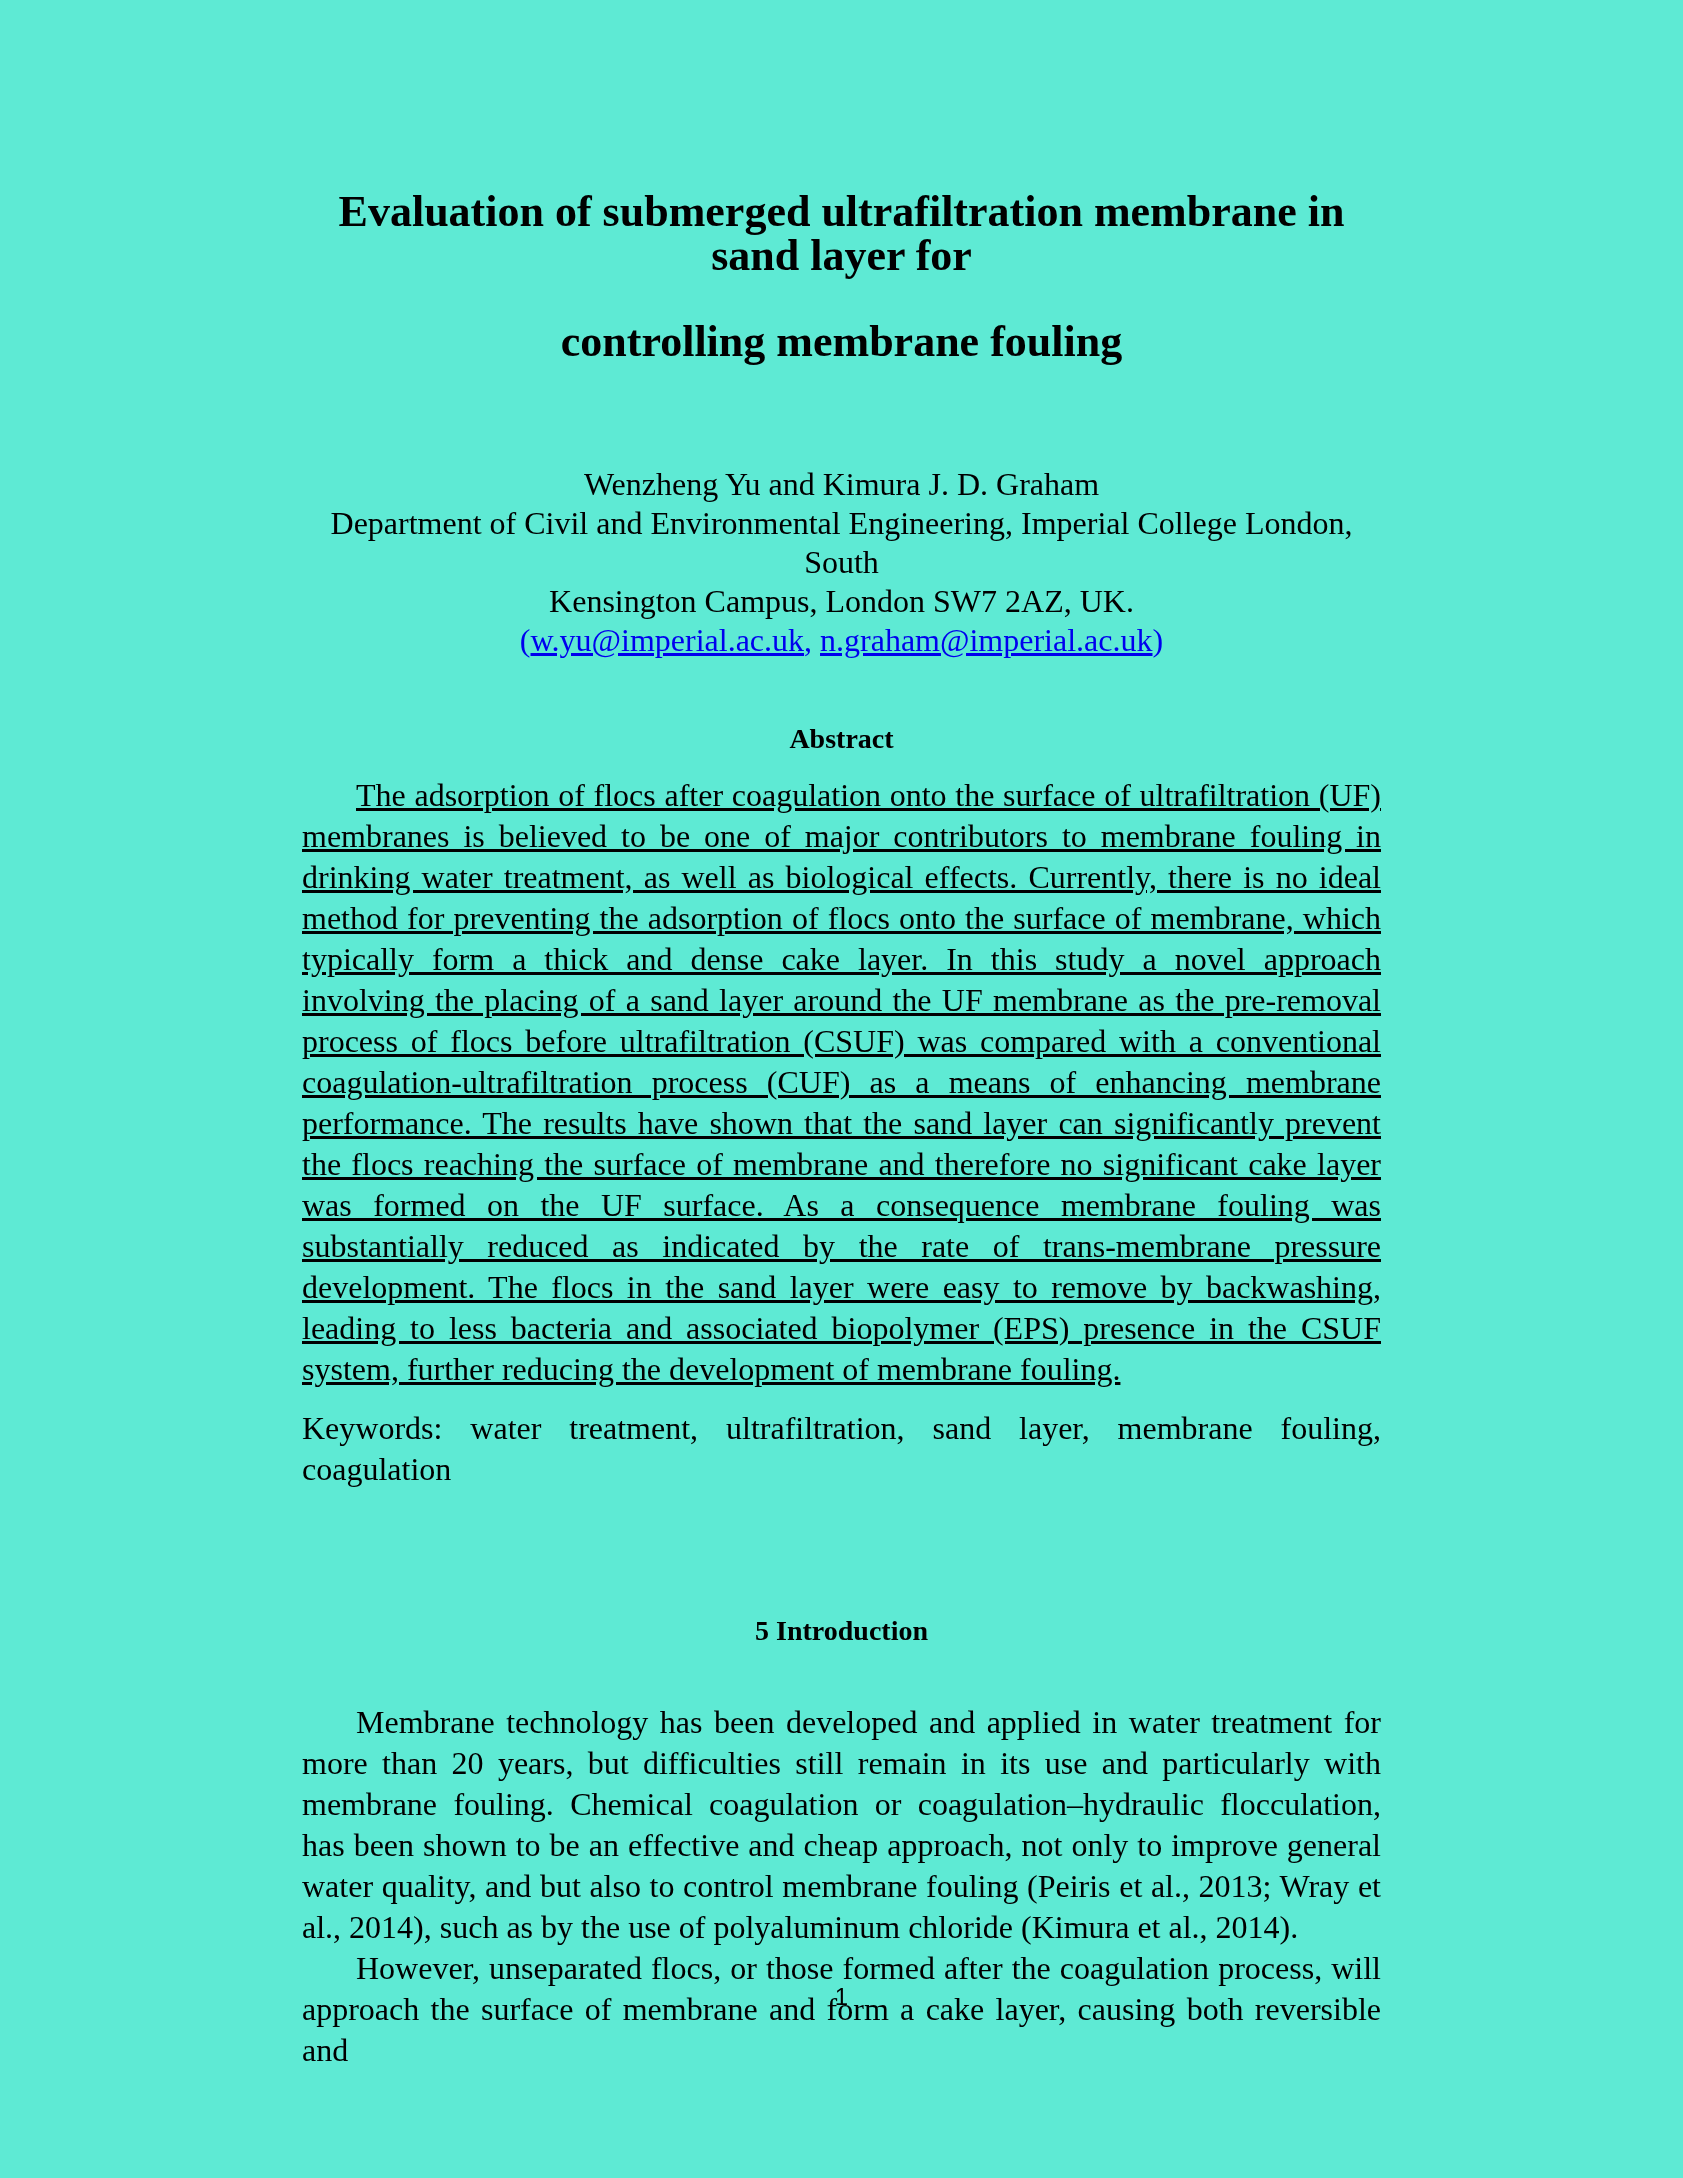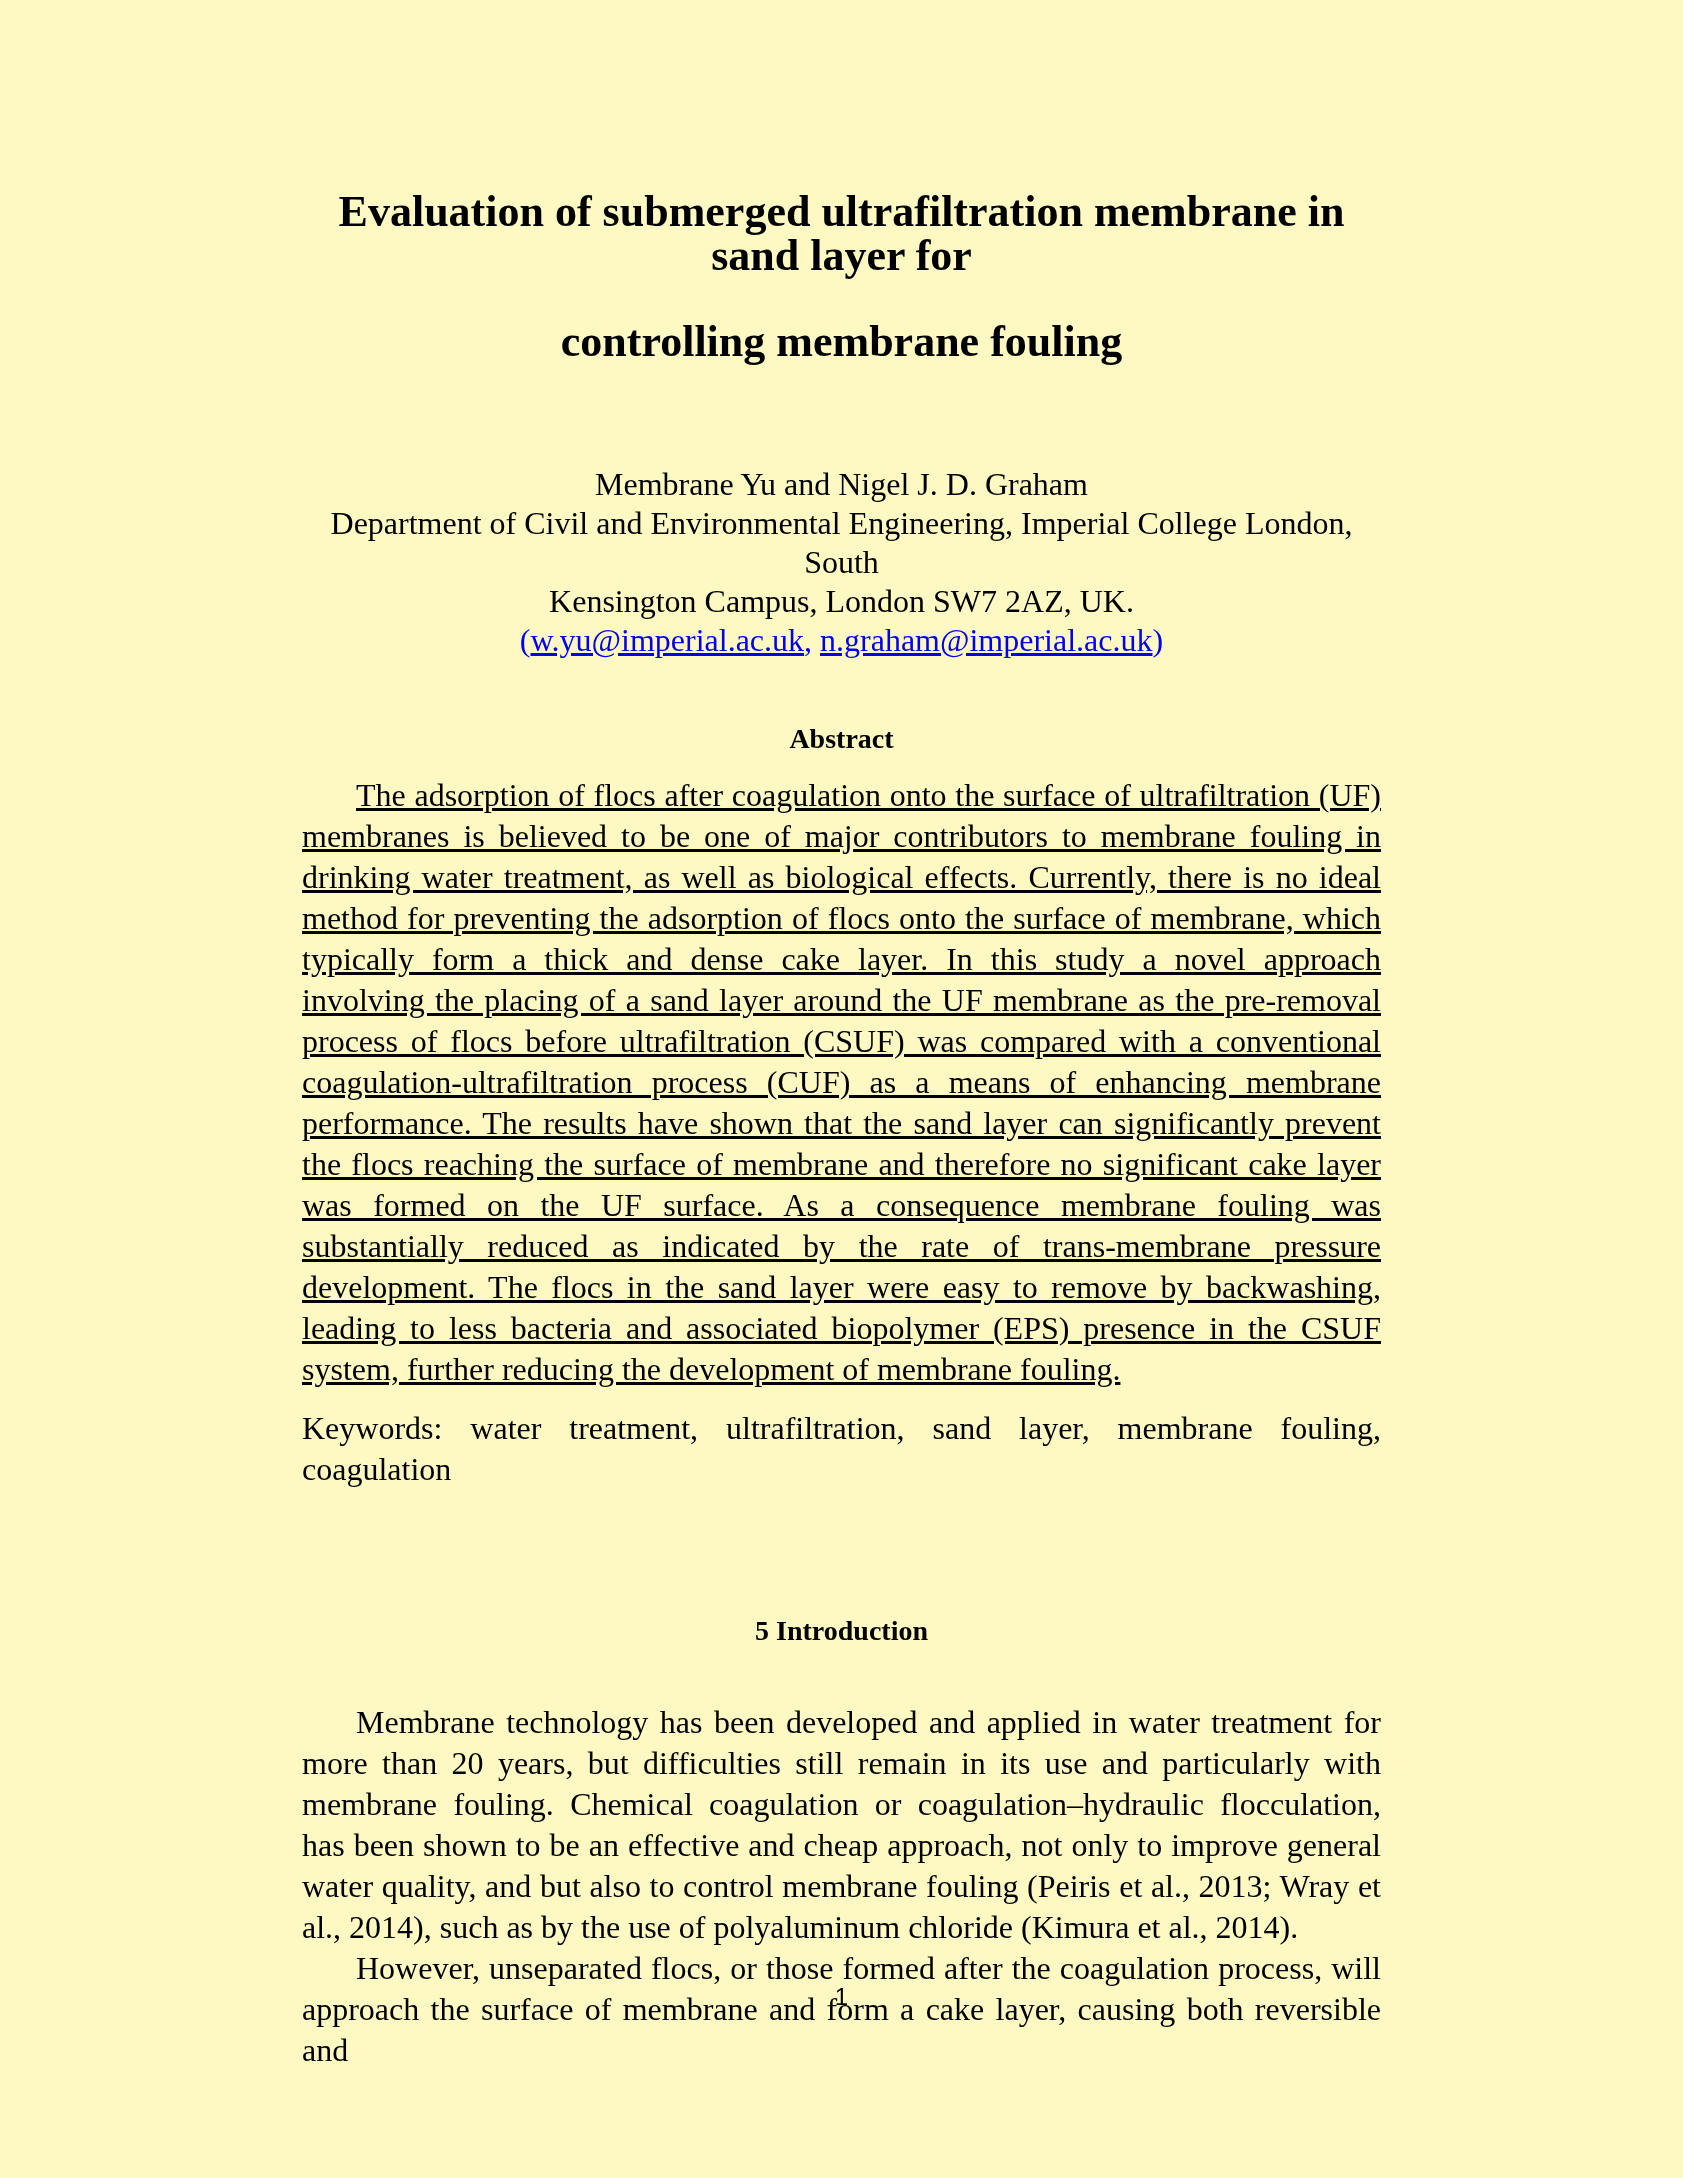--- a/index.html
+++ b/index.html
@@ -4,21 +4,21 @@
 <style>
   html, body {
     margin: 0;
     padding: 0;
     background: #ffffff;
   }
   .page {
     position: relative;
     width: 1683px;
     height: 2178px;
-    background: #fef9c3;
+    background: #5eead4;
     color: #000000;
     font-family: "Liberation Serif", "DejaVu Serif", serif;
     overflow: hidden;
   }
   .content {
     position: absolute;
     left: 302px;
     top: 0;
     width: 1079px;
   }
@@ -102,21 +102,21 @@
 
 <div class="page">
   <div class="content">
 
     <div class="title-block">
       <div class="title-line">Evaluation of submerged ultrafiltration membrane in sand layer for</div>
       <div class="title-line">controlling membrane fouling</div>
     </div>
 
     <div class="author-block">
-      <div>Membrane Yu and Nigel J. D. Graham</div>
+      <div>Wenzheng Yu and Kimura J. D. Graham</div>
       <div>Department of Civil and Environmental Engineering, Imperial College London, South</div>
       <div>Kensington Campus, London SW7 2AZ, UK.</div>
       <div class="email-line"><span class="paren">(</span><a href="#">w.yu@imperial.ac.uk</a><span class="sep">, </span><a href="#">n.graham@imperial.ac.uk</a><span class="paren">)</span></div>
     </div>
 
     <div class="section-heading">Abstract</div>
 
     <p class="body-para abstract-body">The adsorption of flocs after coagulation onto the surface of ultrafiltration (UF) membranes is believed to be one of major contributors to membrane fouling in drinking water treatment, as well as biological effects. Currently, there is no ideal method for preventing the adsorption of flocs onto the surface of membrane, which typically form a thick and dense cake layer. In this study a novel approach involving the placing of a sand layer around the UF membrane as the pre-removal process of flocs before ultrafiltration (CSUF) was compared with a conventional coagulation-ultrafiltration process (CUF) as a means of enhancing membrane performance. The results have shown that the sand layer can significantly prevent the flocs reaching the surface of membrane and therefore no significant cake layer was formed on the UF surface. As a consequence membrane fouling was substantially reduced as indicated by the rate of trans-membrane pressure development. The flocs in the sand layer were easy to remove by backwashing, leading to less bacteria and associated biopolymer (EPS) presence in the CSUF system, further reducing the development of membrane fouling.</p>
 
     <div class="keywords-line"><span class="keywords-label">Keywords:</span><span> water treatment, ultrafiltration, sand layer, membrane fouling, coagulation</span></div>

